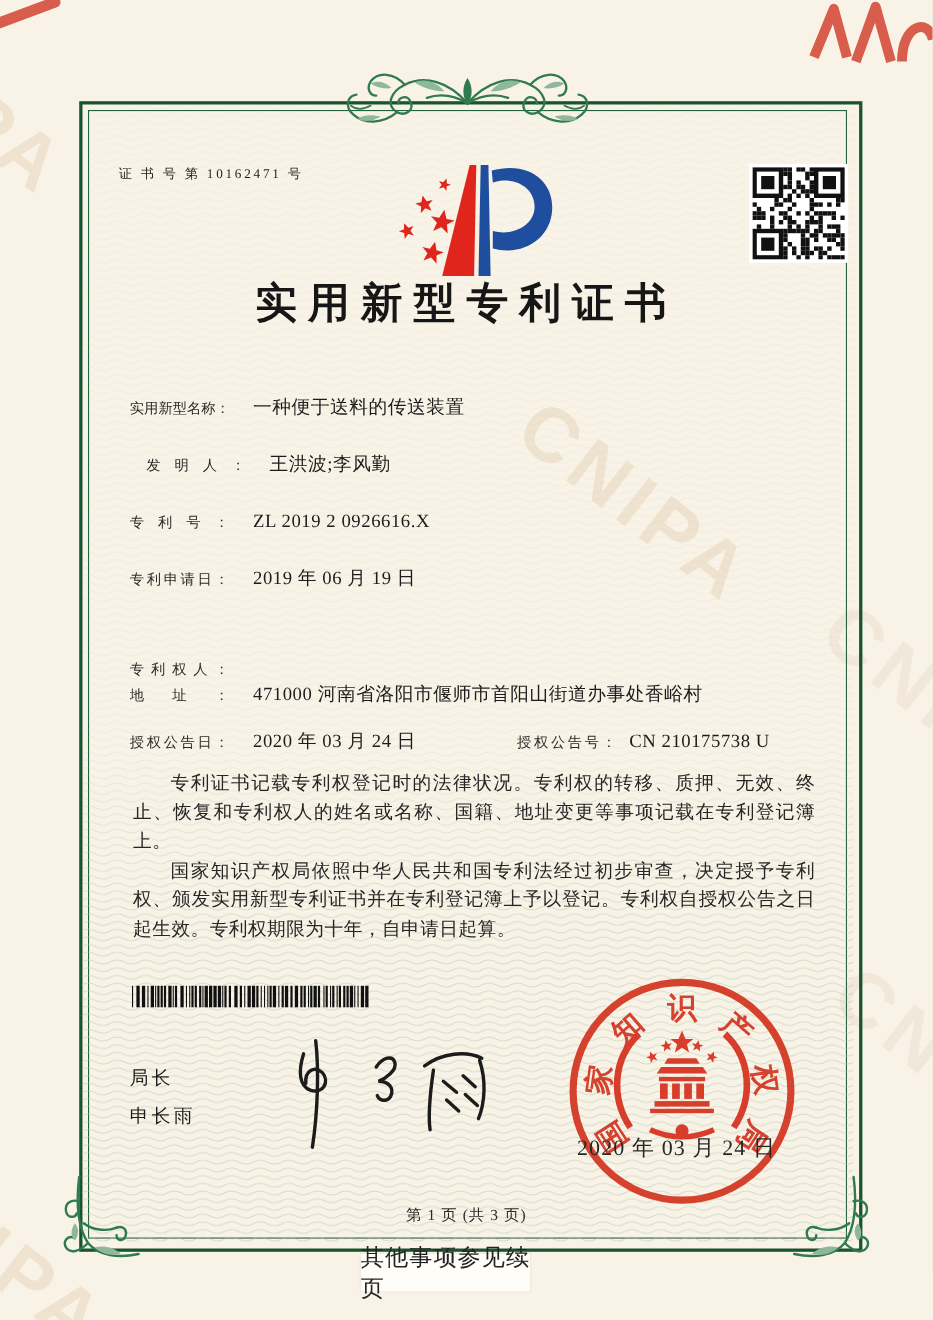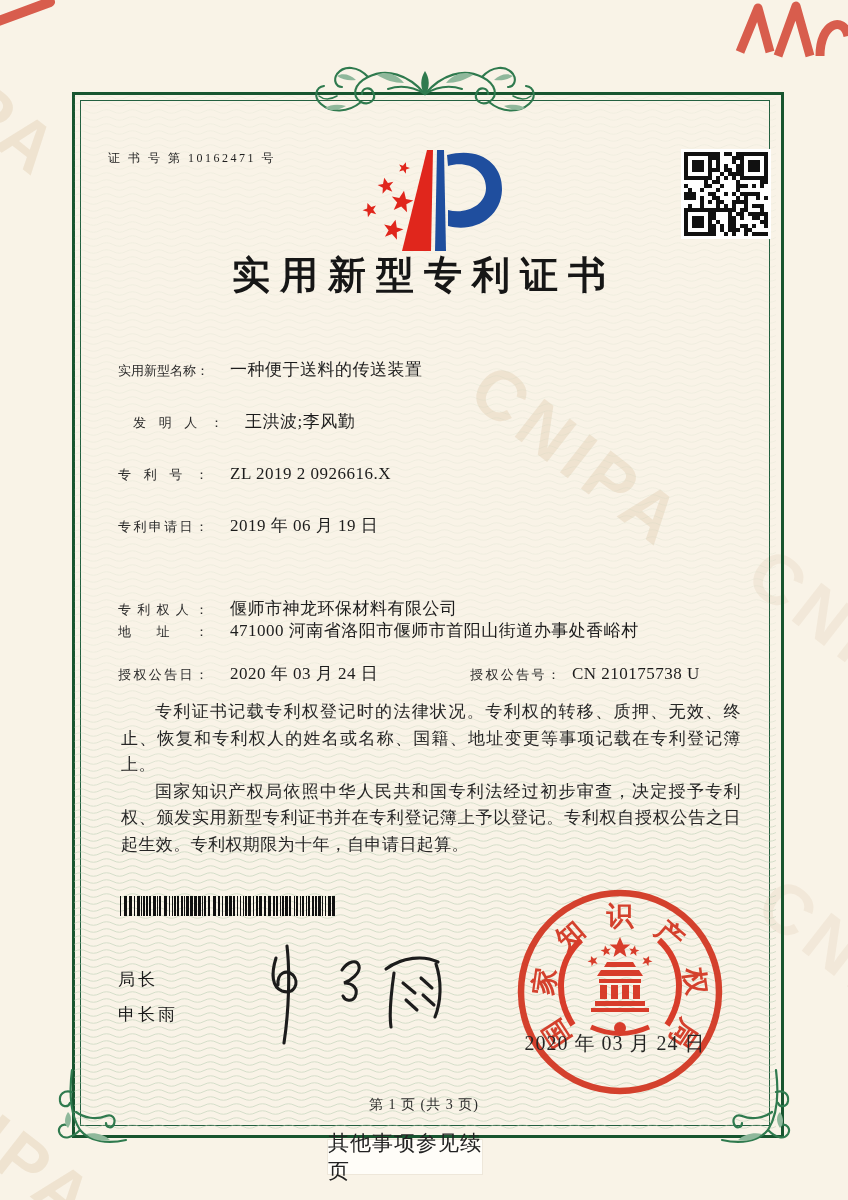--- a/index.html
+++ b/index.html
@@ -324,21 +324,20 @@
   <div class="frow" style="top:462px;">
     <span class="flabel">专利号：</span>
     <span class="fvalue">ZL 2019 2 0926616.X</span>
   </div>
   <div class="frow" style="top:514px;">
     <span class="flabel">专利申请日：</span>
     <span class="fvalue">2019 年 06 月 19 日</span>
   </div>
   <div class="frow" style="top:597px;">
     <span class="flabel">专利权人：</span>
-    <span class="fvalue">偃师市神龙环保材料有限公司</span>
   </div>
   <div class="frow" style="top:619px;">
     <span class="flabel">地址：</span>
     <span class="fvalue">471000 河南省洛阳市偃师市首阳山街道办事处香峪村</span>
   </div>
   <div class="frow" style="top:662px; width:630px;">
     <span class="flabel">授权公告日：</span>
     <span class="fvalue">2020 年 03 月 24 日</span>
     <span class="fpair2">
       <span class="flabel">授权公告号：</span>

